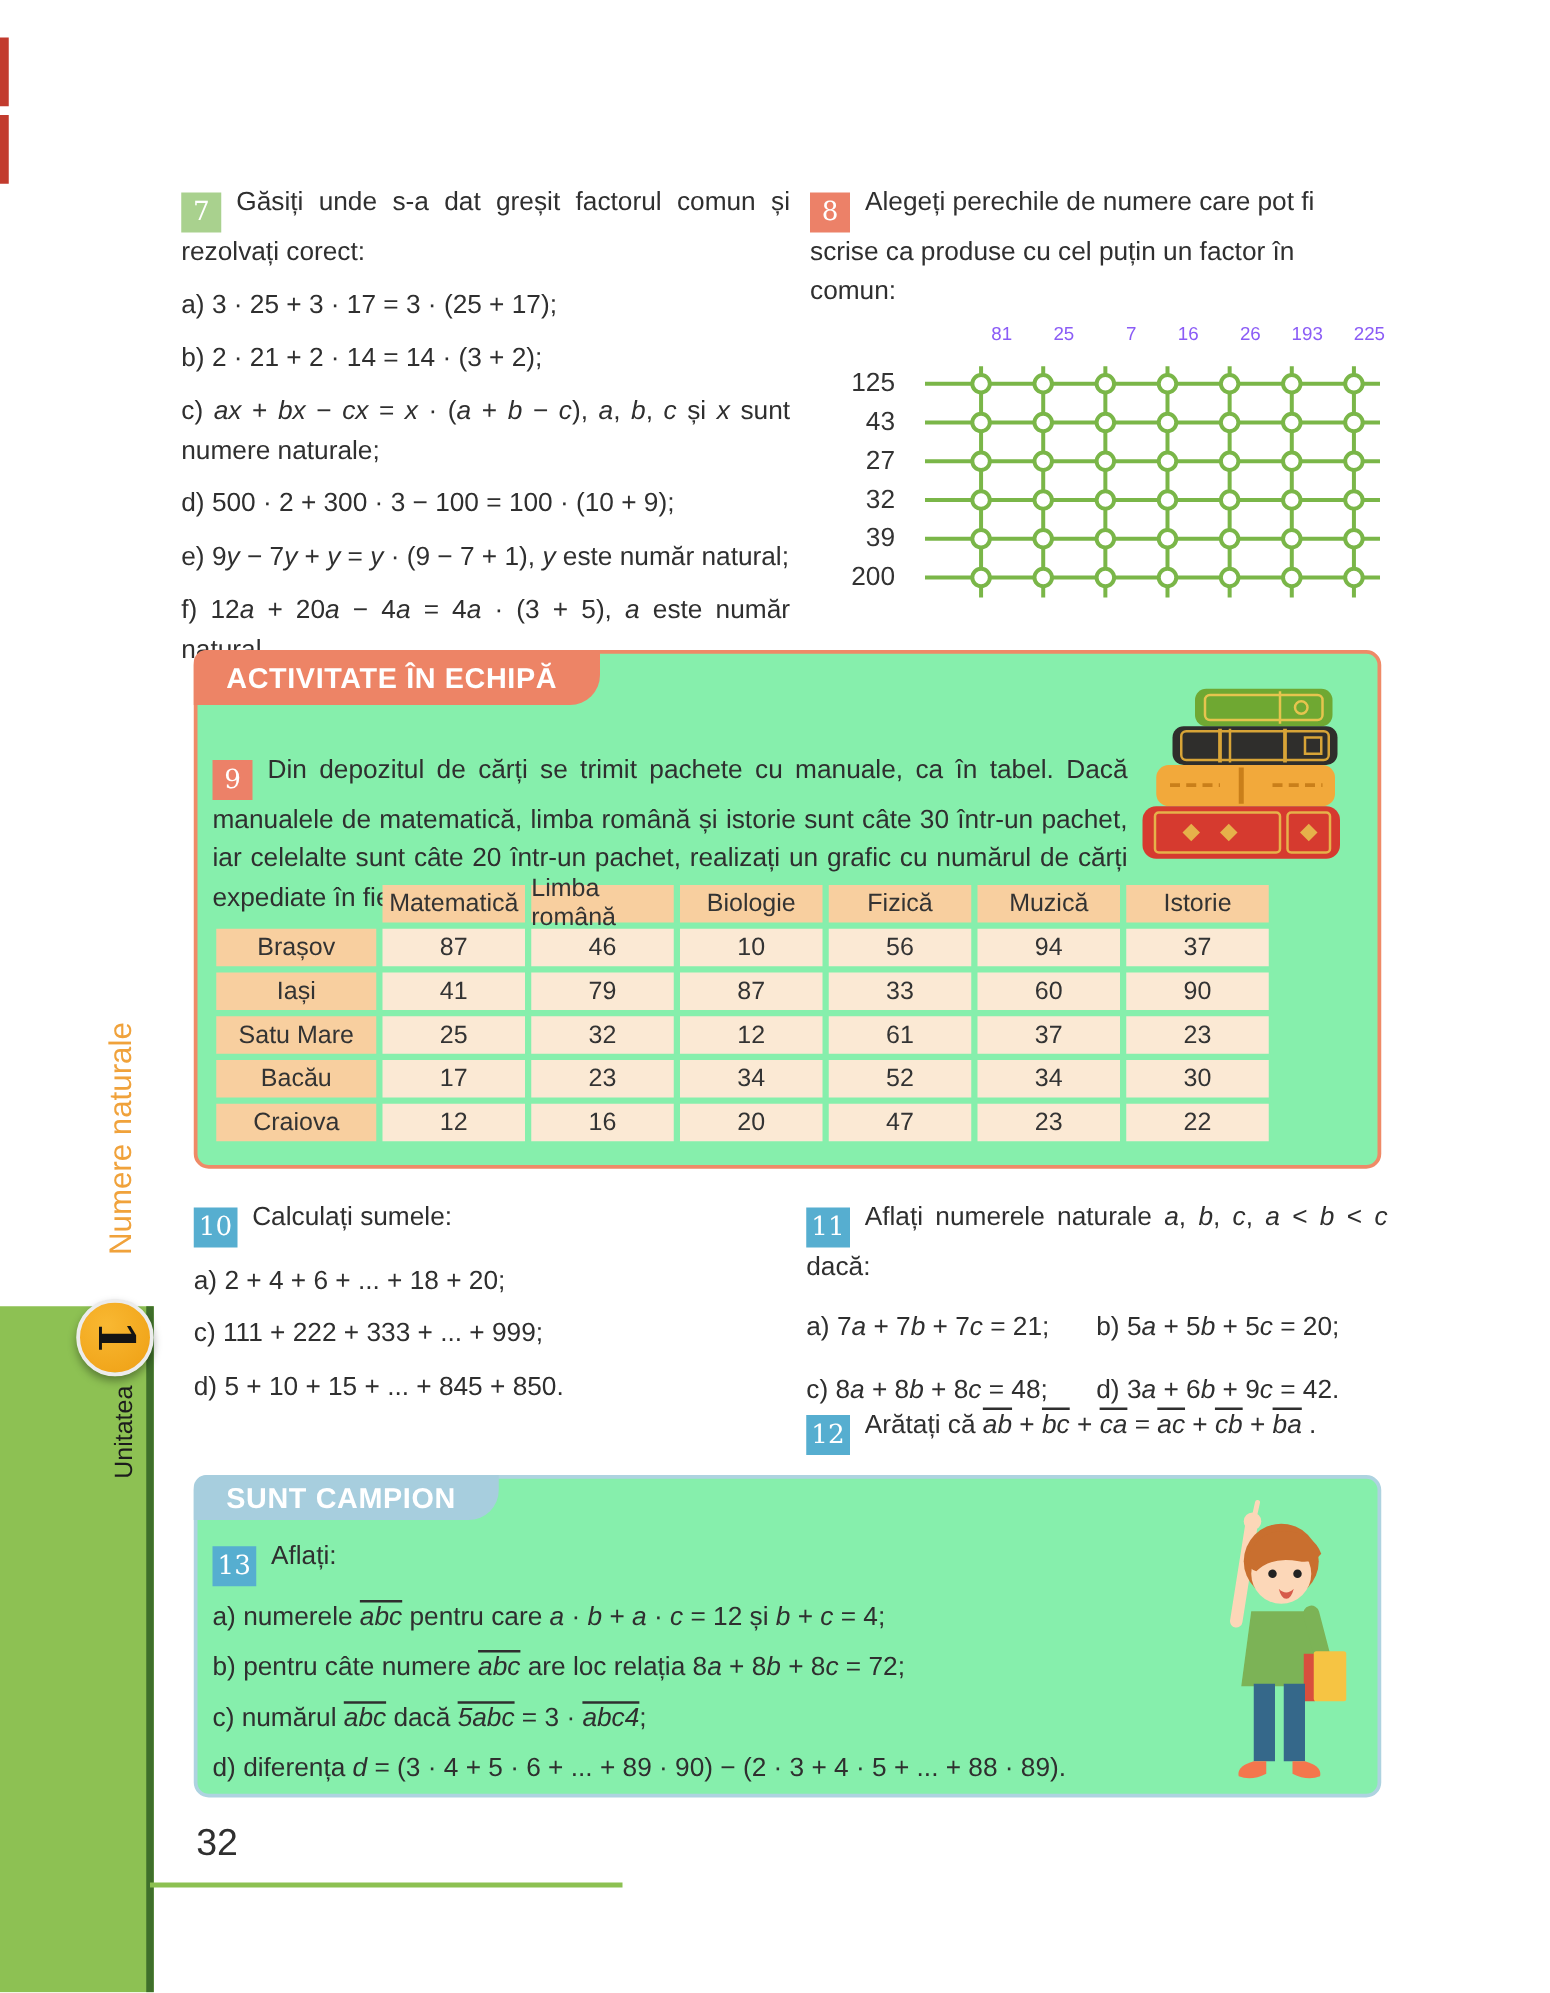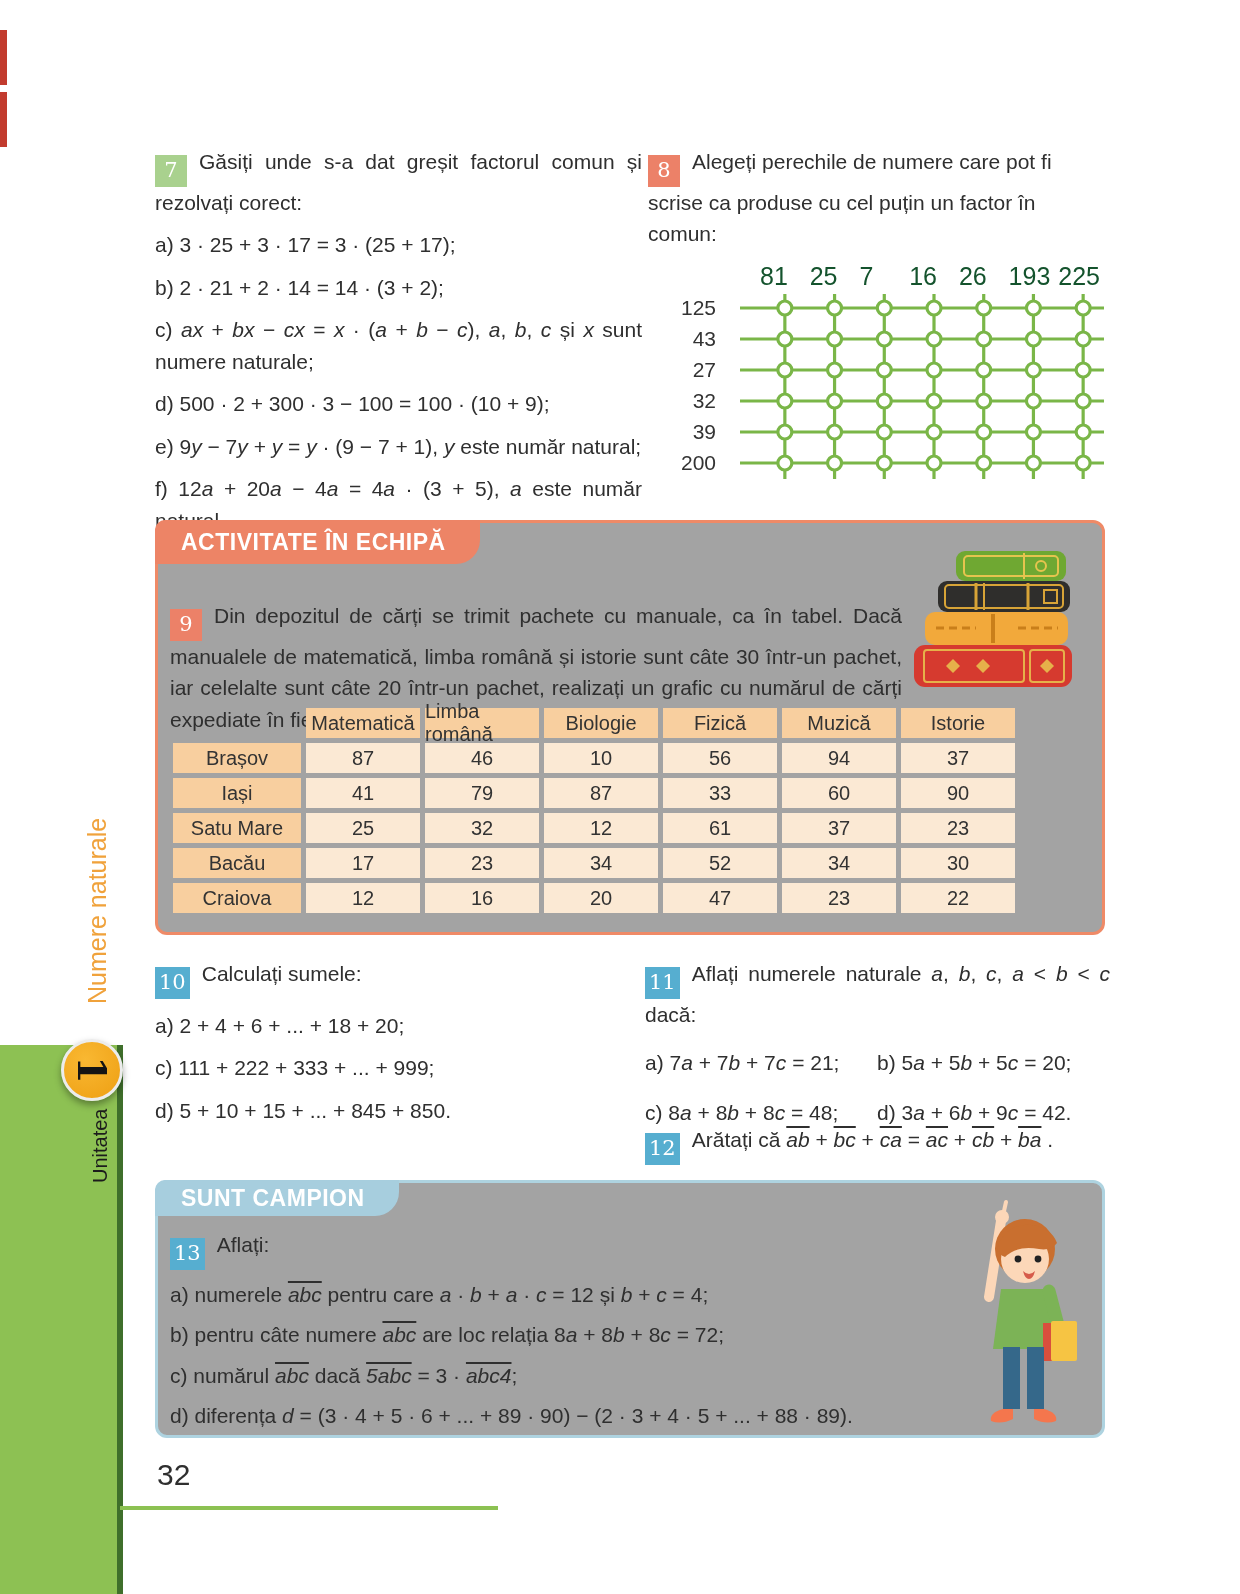--- a/index.html
+++ b/index.html
@@ -19,42 +19,42 @@
          margin-right:12px;vertical-align:-8px;}
   .badge.green{background:#a9d18e;}
   .badge.coral{background:#ec8168;}
   .badge.blue{background:#56aed0;}
 
   .intro{margin:0 0 8px 0;}
   .item{margin:11px 0;}
 
   
   .abs{position:absolute;}
-  #ex7{left:155px;top:146px;width:487px;}
+  #ex7{left:145px;top:146px;width:487px;}
   #ex8{left:648px;top:146px;width:460px;}
   #ex10{left:155px;top:958px;width:487px;}
   #ex11{left:645px;top:958px;width:465px;}
   #ex12{left:645px;top:1124px;width:465px;}
 
   
   #grid-wrap{position:relative;width:460px;height:235px;margin-top:4px;}
   #grid-cols{position:absolute;top:0;left:112px;width:348px;display:flex;}
-  #grid-cols span{flex:1;text-align:left;font-size:25px;color:#14532d;}
+  #grid-cols span{flex:1;text-align:right;font-size:15px;color:#8b5cf6;}
   #grid-rows span{position:absolute;left:0;width:68px;text-align:right;
                   font-size:21px;color:#333;line-height:28px;}
   #grid-rows span:nth-child(1){top:36px;}
   #grid-rows span:nth-child(2){top:67px;}
   #grid-rows span:nth-child(3){top:98px;}
   #grid-rows span:nth-child(4){top:129px;}
   #grid-rows span:nth-child(5){top:160px;}
   #grid-rows span:nth-child(6){top:191px;}
   #grid-svg{position:absolute;left:0;top:0;}
 
   
-  .frame{position:absolute;background:#a3a3a3;border-radius:12px;box-sizing:border-box;}
+  .frame{position:absolute;background:#86efac;border-radius:12px;box-sizing:border-box;}
   #activity-box{left:155px;top:520px;width:950px;height:415px;border:3px solid #ef8a67;}
   #champion-box{left:155px;top:1180px;width:950px;height:258px;border:3px solid #aed3e0;}
   .tab{position:absolute;left:-3px;top:-3px;height:44px;display:flex;align-items:center;
        padding:0 34px 0 26px;color:#fff;font-weight:bold;font-size:23px;letter-spacing:.5px;
        border-radius:10px 0 24px 0;white-space:nowrap;}
   #activity-tab{background:#ed8466;}
   #champion-tab{background:#a7cede;height:36px;}
 
   #ex9-text{position:absolute;left:12px;top:56px;width:732px;}
   #books{position:absolute;left:740px;top:18px;}

